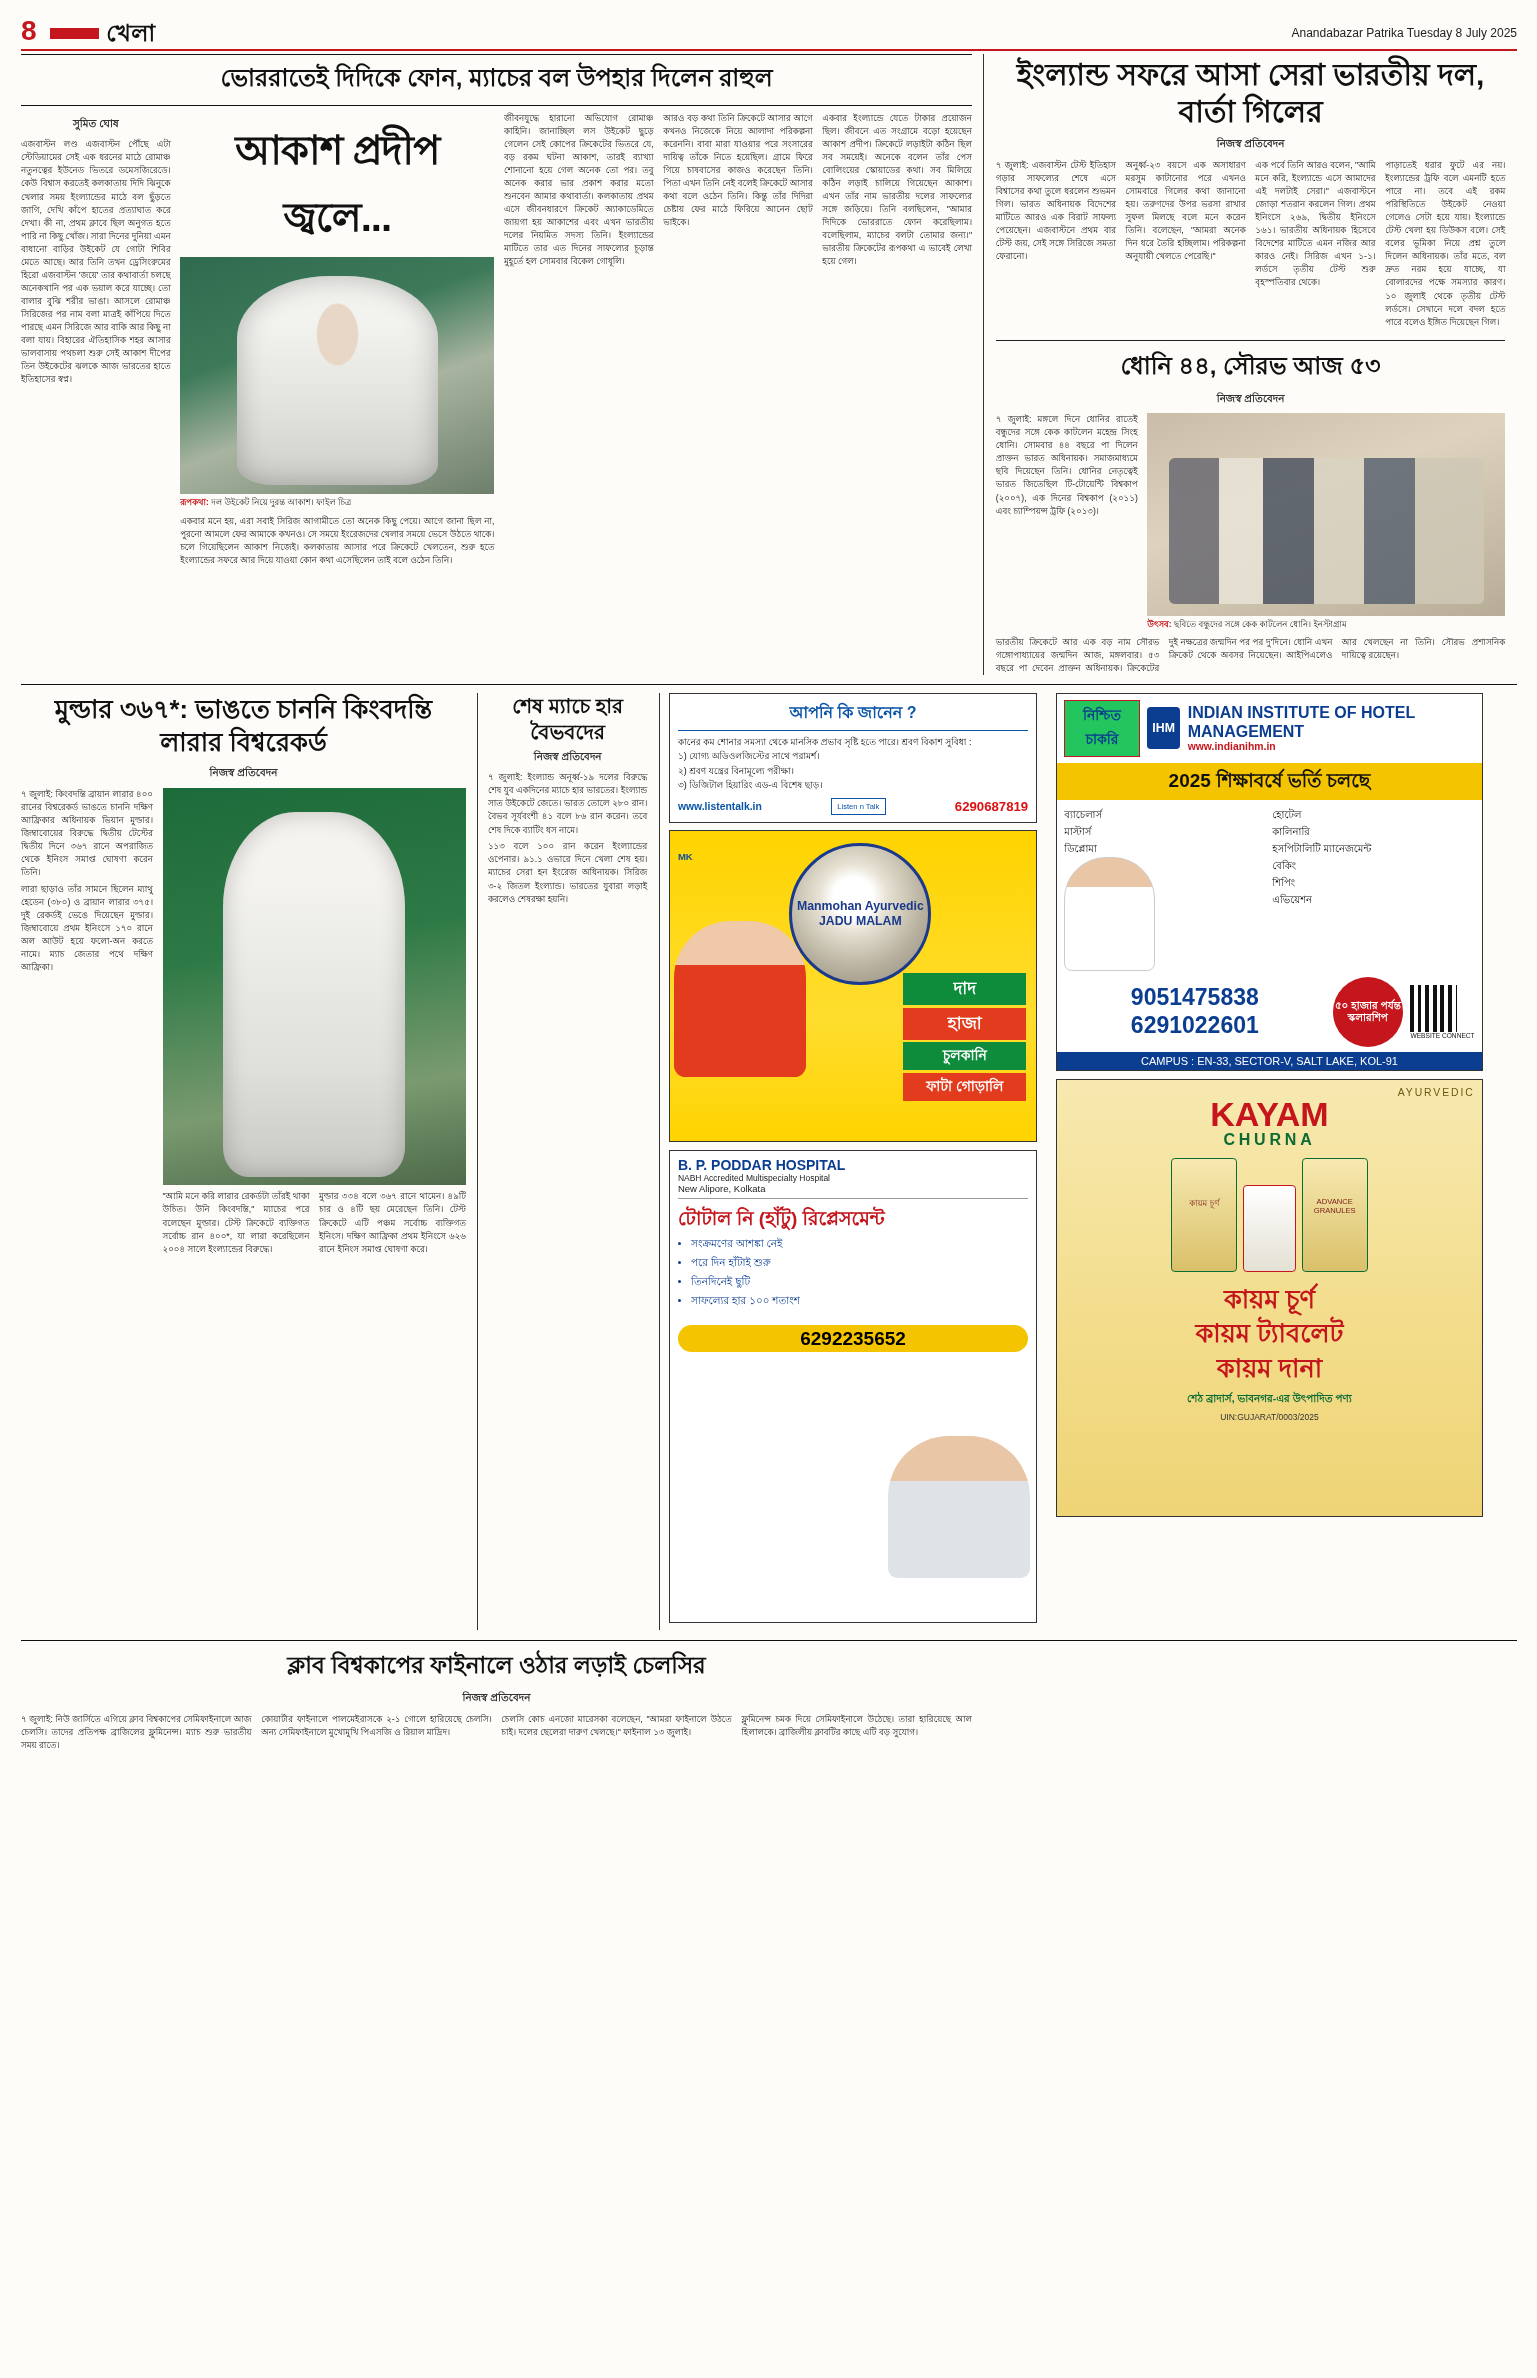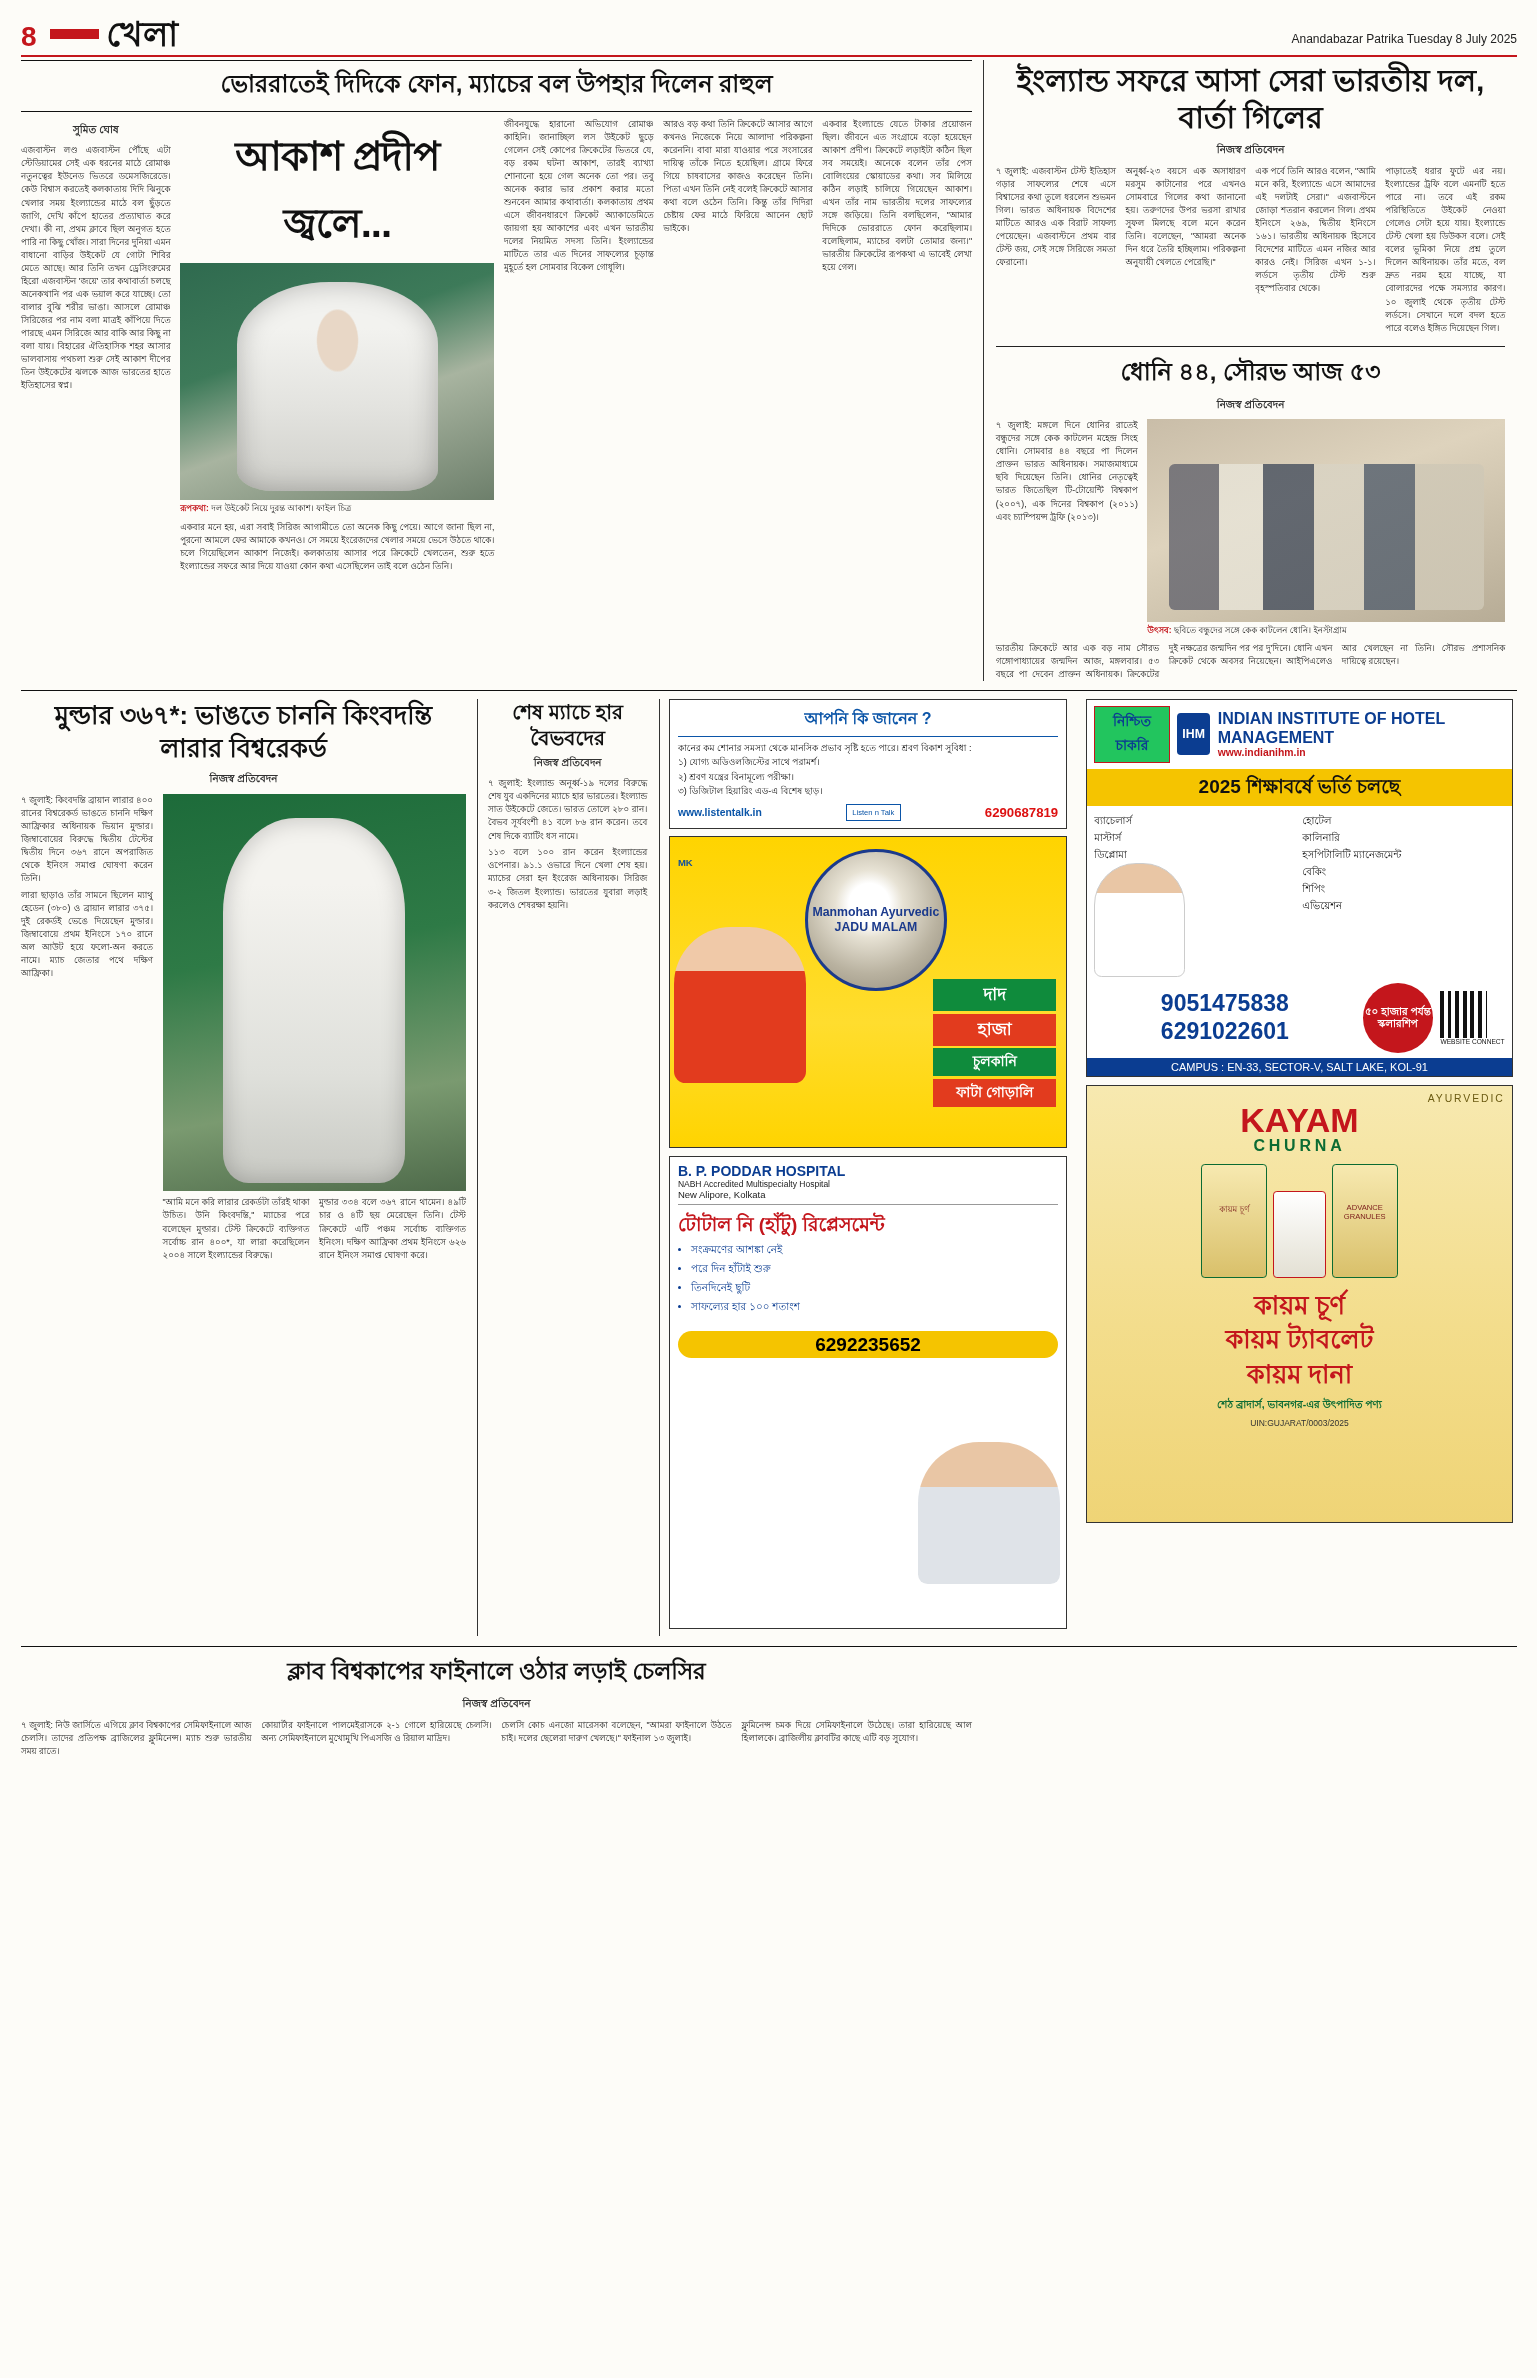--- a/index.html
+++ b/index.html
@@ -12,21 +12,21 @@
     position:relative;
     overflow:hidden;
   }
   .page { width:1538px; height:2378px; padding:17px 21px; position:relative; }
 
   
   .masthead { display:flex; align-items:flex-end; gap:13.2px; border-bottom:2.8px solid #c4161c; padding-bottom:3.8px; }
   .pagenum { font-size:28px; font-weight:bold; color:#c4161c; line-height:1; }
   .khela-wrap { display:flex; align-items:center; gap:7.6px; }
   .khela-bar { width:49px; height:10.4px; background:#c4161c; }
-  .khela { font-size:34px; font-weight:bold; color:#111; letter-spacing:0.5px; line-height:1; }
+  .khela { font-size:23px; font-weight:bold; color:#111; letter-spacing:0.5px; line-height:1; }
   .paper-info { margin-left:auto; font-size:12px; color:#222; padding-bottom:4.7px; }
 
   
   .rule { border-top:0.9px solid #222; }
   .thin-rule { border-top:0.9px solid #999; }
   .byline { text-align:center; font-size:10.4px; font-weight:bold; color:#333; margin:3.8px 0 5.7px; }
   .body-col p { margin:0 0 3.8px; text-align:justify; font-size:8.7px; line-height:1.5; color:#1a1a1a; hyphens:auto; }
   .caption { font-size:8.5px; line-height:1.4; color:#222; margin-top:2.8px; }
   .caption b { color:#c4161c; }
 
@@ -68,21 +68,21 @@
   }
 
   
   .eng-head { font-size:30px; font-weight:bold; text-align:center; line-height:1.25; margin:1.9px 0 5.7px; }
   .dhoni-head { font-size:24px; font-weight:bold; text-align:center; margin:5.7px 0 1.9px; }
 
   
   .mid-section { display:flex; gap:11.4px; margin-top:9.5px; border-top:1.9px solid #111; padding-top:7.6px; }
   .mid-left { width:445px; }
   .mid-mid { width:170px; border-left:0.9px solid #333; padding-left:9.5px;}
-  .ads-col { width:408px; border-left:0.9px solid #333; padding-left:9.5px; }
+  .ads-col { width:378px; border-left:0.9px solid #333; padding-left:9.5px; }
   .ads-col2 { width:435px; padding-left:7.6px; }
 
   .mulder-head { font-size:25.6px; font-weight:bold; text-align:center; line-height:1.3; margin:0 0 5.7px; }
   .shesh-head { font-size:20px; font-weight:bold; text-align:center; line-height:1.3; margin:0 0 3.8px; }
 
   
   .ad { border:0.9px solid #333; margin-bottom:7.6px; overflow:hidden; position:relative; }
   .ad-hearing { background:#fff; padding:6.6px 7.6px; }
   .ad-hearing .t { text-align:center; font-size:16px; font-weight:bold; color:#0b55a8; border-bottom:0.9px solid #0b55a8; padding-bottom:2.8px;}
   .ad-hearing .l { font-size:9px; line-height:1.6; color:#111; margin-top:3.8px; }

